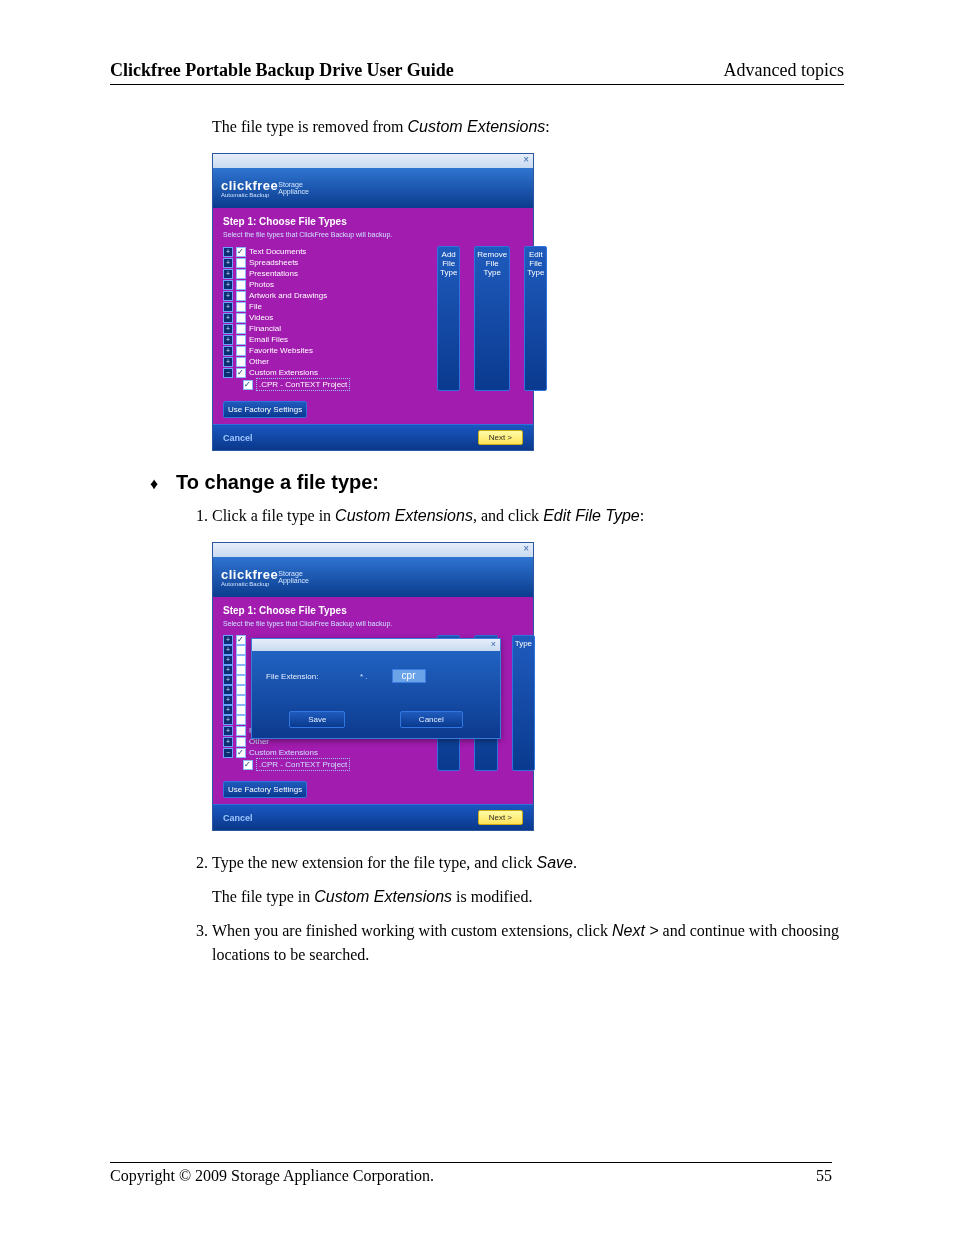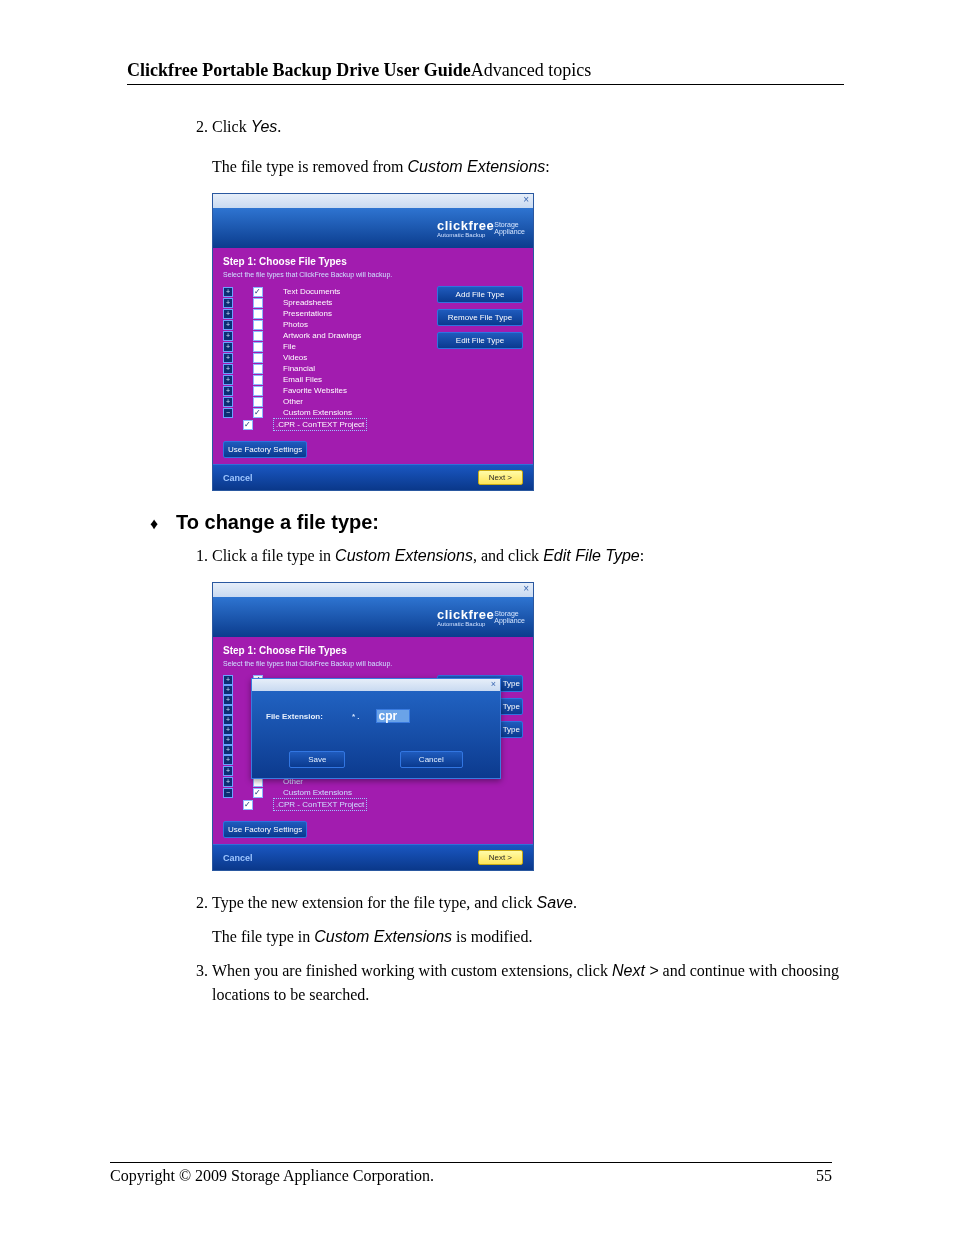--- a/index.html
+++ b/index.html
@@ -13,26 +13,25 @@
   .page {
     width: 954px;
     height: 1235px;
     box-sizing: border-box;
     padding: 60px 110px 40px 110px;
     position: relative;
     margin: 0 auto;
   }
   .header {
     display: flex;
-    justify-content: flex-start;
+    justify-content: space-between;
     align-items: baseline;
     border-bottom: 1.5px solid #000;
     padding-bottom: 3px;
     margin-bottom: 30px;
-    margin-left: 17px;
   }
   .header-left {
     font-weight: bold;
     font-size: 18px;
   }
   .header-right {
     font-size: 18px;
   }
   .body-content {
     padding-left: 40px;
@@ -99,21 +98,21 @@
     padding: 0 4px;
     color: #3a67b2;
     font-size: 10px;
     line-height: 12px;
   }
   .app-brandbar {
     background: linear-gradient(#2e74d1, #0b3c8d);
     height: 32px;
     padding: 4px 8px;
     display: flex;
-    justify-content: flex-end;
+    justify-content: flex-start;
     align-items: center;
   }
   .brand-logo {
     font-family: Arial, sans-serif;
     color: #fff;
     font-size: 13px;
     font-weight: bold;
     letter-spacing: 0.5px;
     line-height: 1;
   }
@@ -150,21 +149,21 @@
   }
   .tree {
     flex: 1;
     font-size: 8px;
     line-height: 11px;
   }
   .tree-row {
     white-space: nowrap;
     display: flex;
     align-items: center;
-    gap: 20px;
+    gap: 3px;
   }
   .tree-row .exp {
     display: inline-block;
     width: 8px;
     height: 8px;
     border: 1px solid #6ca0ff;
     line-height: 7px;
     text-align: center;
     font-size: 7px;
     color: #cfe0ff;
@@ -187,22 +186,22 @@
     left: 0;
   }
   .tree-row .lbl { color: #fff; }
   .tree-row.child { padding-left: 20px; }
   .tree-row.child .lbl {
     border: 1px dotted #9dc3ff;
     padding: 0 2px;
   }
   .side-btns {
     display: flex;
-    flex-direction: column;
-    gap: 6px;
+    flex-direction: row;
+    gap: 14px;
     width: 86px;
   }
   .side-btn {
     background: linear-gradient(#1f5bbd, #0a3a8f);
     border: 1px solid #2f72e0;
     color: #fff;
     font-size: 8px;
     text-align: center;
     padding: 3px 2px;
     border-radius: 2px;
@@ -263,37 +262,36 @@
     color: #3a67b2;
     font-size: 9px;
     line-height: 11px;
   }
   .dialog-body {
     padding: 18px 14px 10px 14px;
   }
   .dialog-row {
     display: flex;
     align-items: center;
-    gap: 16px;
+    gap: 24px;
     margin-bottom: 18px;
     color: #e6effc;
-    font-weight: bold;
   }
   .dialog-row .ext-label { min-width: 70px; }
   .dialog-row .ext-star { color: #d6e6ff; }
   .ext-input {
     background: #6aa3e8;
     border: 1px solid #3a7be0;
     width: 28px;
     height: 12px;
     color: #fff;
     padding: 0 2px;
-    font-size: 12px;
+    font-size: 10px;
     line-height: 12px;
-    text-align: left;
+    text-align: center;
   }
   .dialog-btns {
     display: flex;
     justify-content: space-around;
     padding: 0 10px 10px 10px;
   }
   .dialog-btn {
     background: linear-gradient(#1f5bbd, #0a3a8f);
     border: 1px solid #3276e2;
     color: #e5f0ff;
@@ -308,25 +306,20 @@
 
 <div class="page">
 
   <div class="header">
     <div class="header-left">Clickfree Portable Backup Drive User Guide</div>
     <div class="header-right">Advanced topics</div>
   </div>
 
   <div class="body-content">
 
-    <ol class="numbered" start="2">
-      <li>
-        <span>Click </span><span class="ui-term">Yes</span><span>.</span>
-      </li>
-    </ol>
     <p class="indent-para">
       <span>The file type is removed from </span><span class="ui-term">Custom Extensions</span><span>:</span>
     </p>
 
     <div class="app-window">
       <div class="app-titlebar">
         <span>×</span>
       </div>
       <div class="app-brandbar">
         <div>

